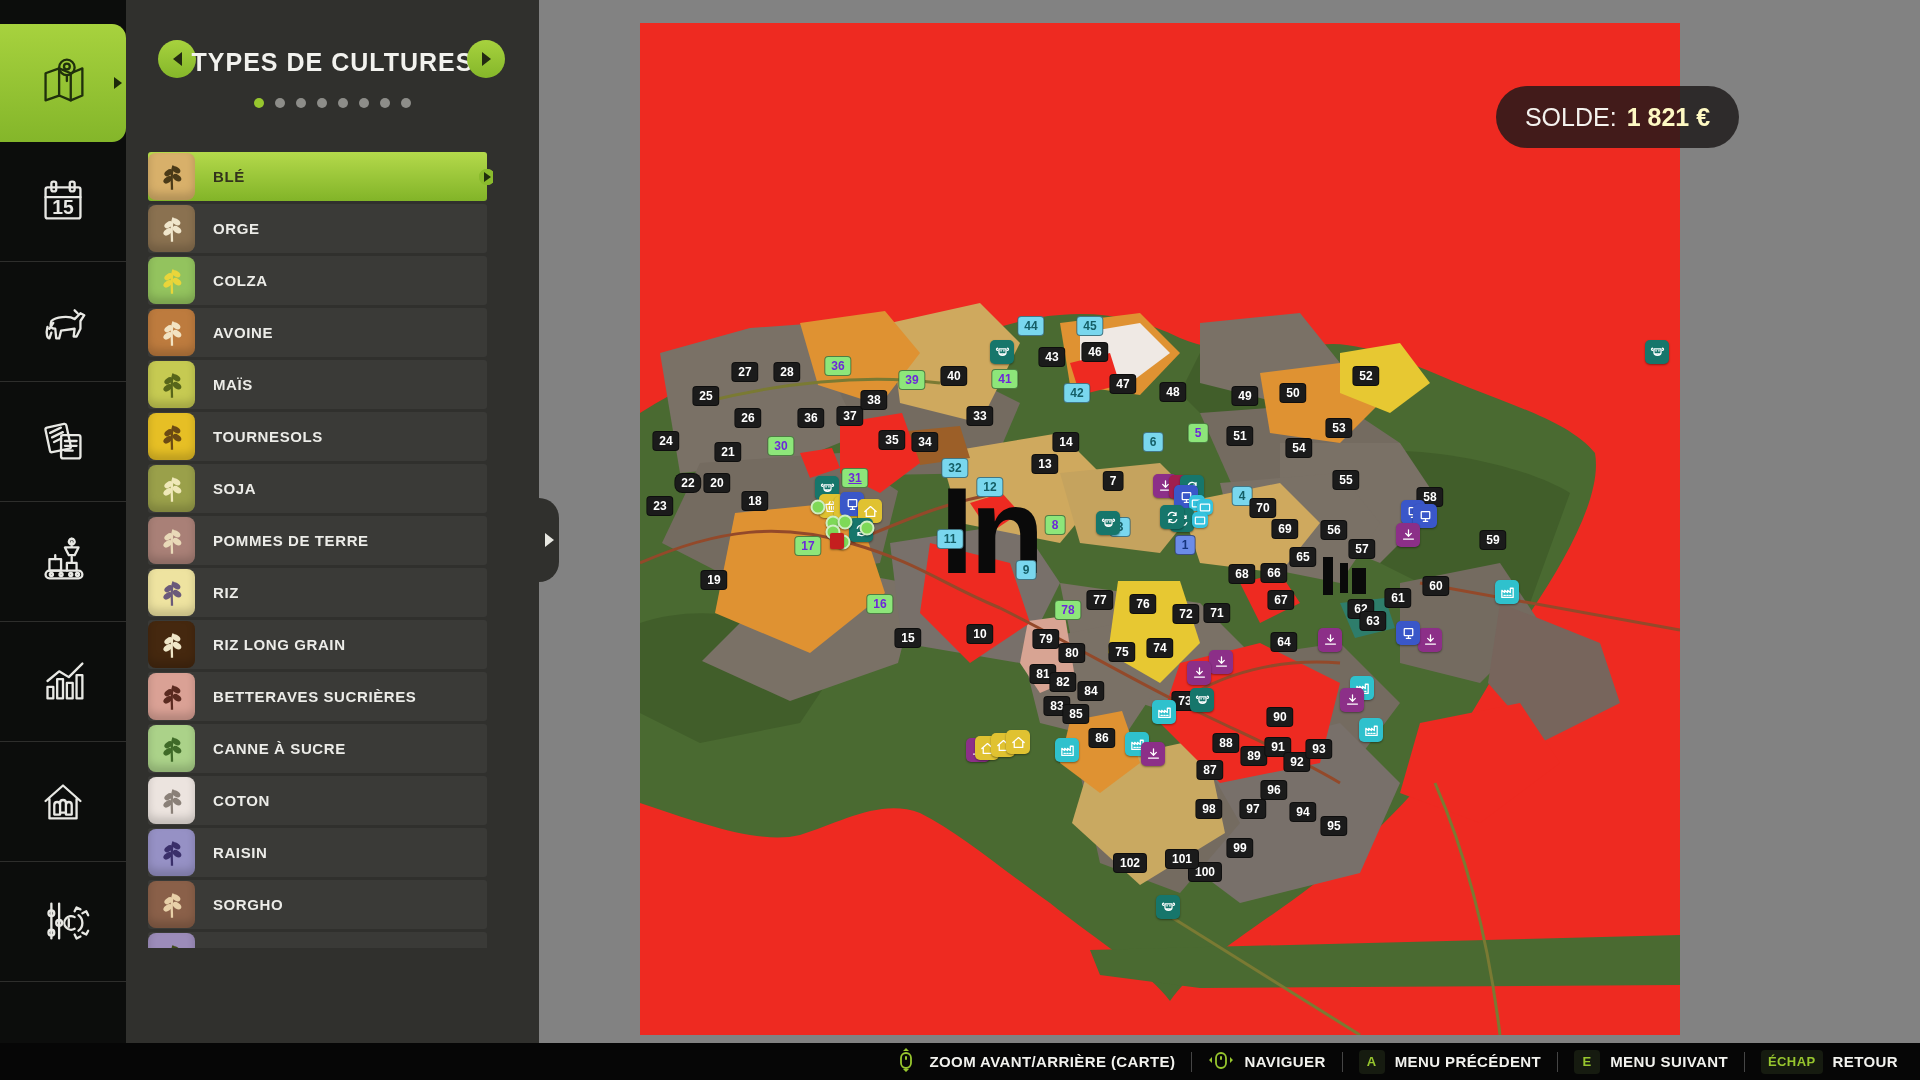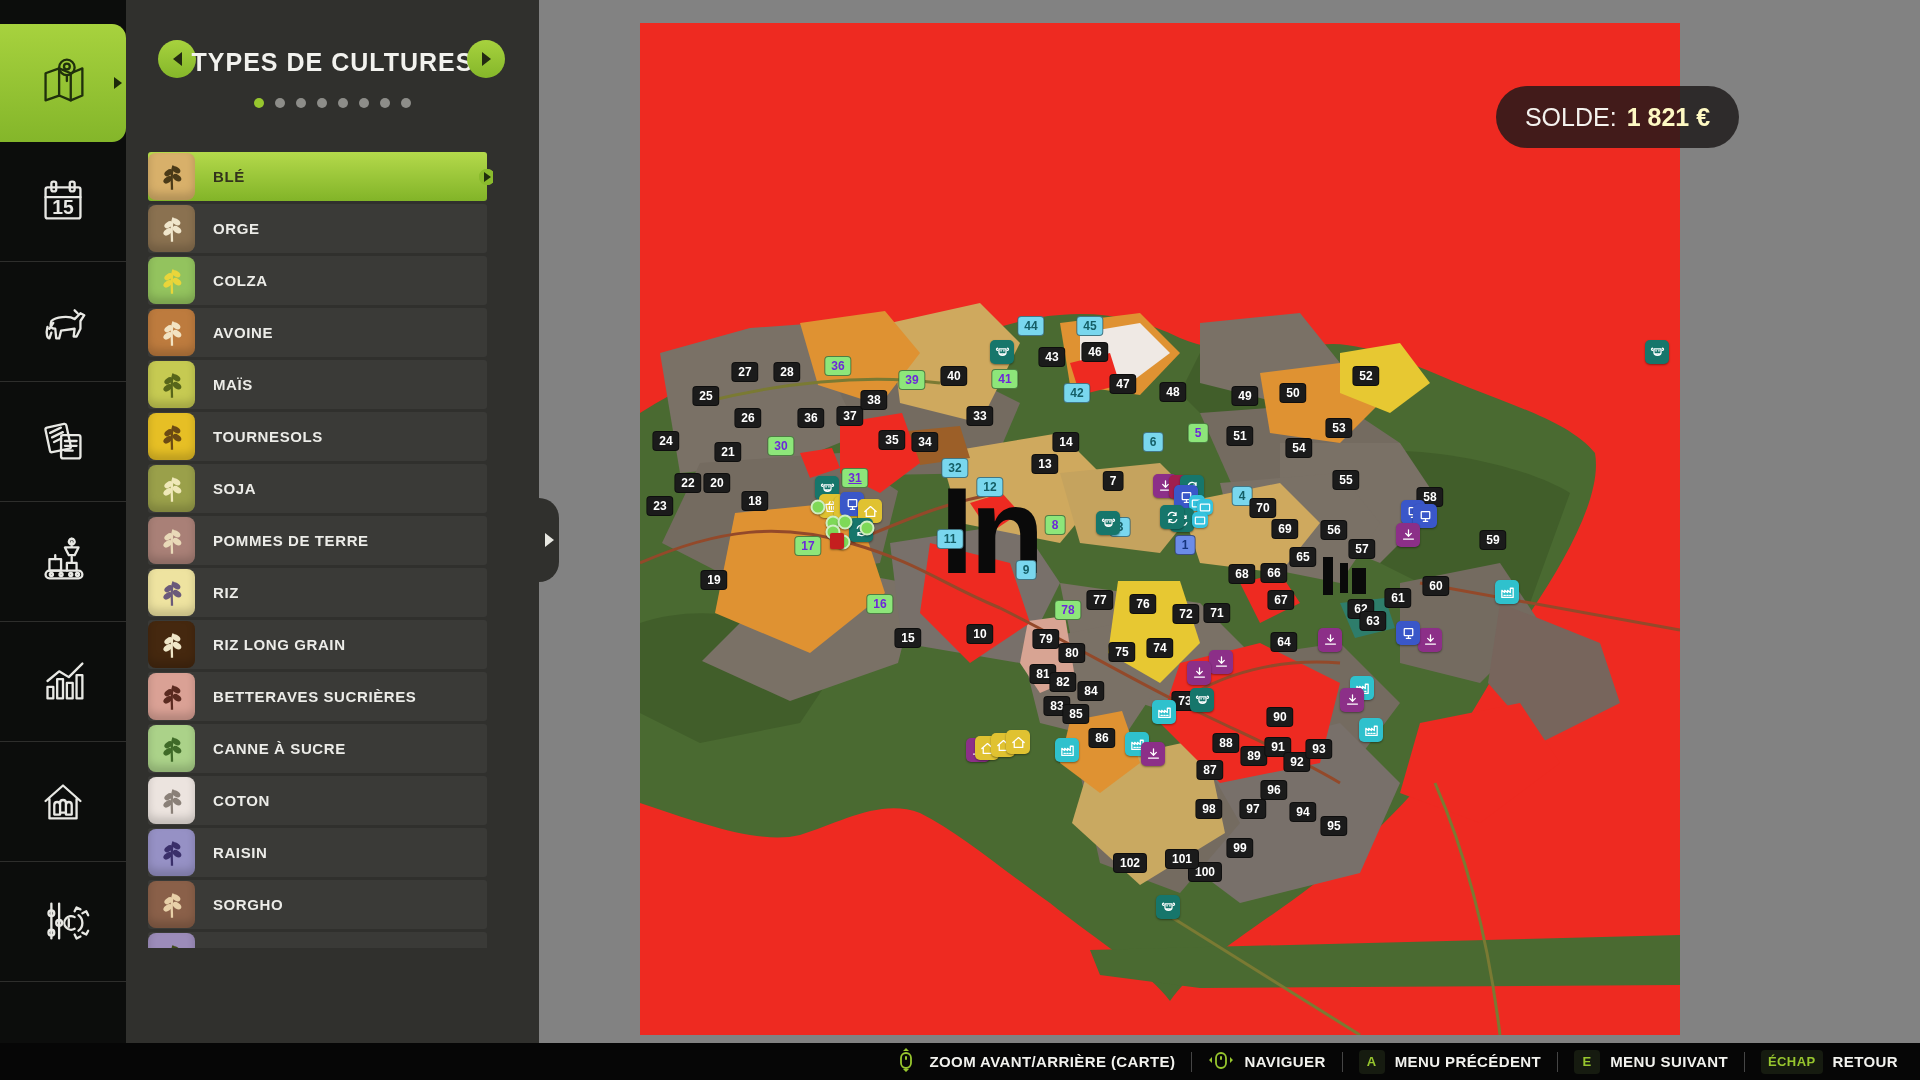--- a/index.html
+++ b/index.html
@@ -467,21 +467,21 @@
       <div class="badge c" style="left: 350px; top: 464px;">12</div>
       <div class="badge k" style="left: 405px; top: 441px;">13</div>
       <div class="badge k" style="left: 426px; top: 419px;">14</div>
       <div class="badge k" style="left: 268px; top: 615px;">15</div>
       <div class="badge g" style="left: 240px; top: 581px;">16</div>
       <div class="badge g" style="left: 168px; top: 523px;">17</div>
       <div class="badge k" style="left: 115px; top: 478px;">18</div>
       <div class="badge k" style="left: 74px; top: 557px;">19</div>
       <div class="badge k" style="left: 77px; top: 460px;">20</div>
       <div class="badge k" style="left: 88px; top: 429px;">21</div>
-      <div class="badge k" style="left: 48px; top: 460px;">22</div>
+      <div class="badge k" style="left: 48px; top: 460px; border-radius: 8px;">22</div>
       <div class="badge k" style="left: 20px; top: 483px;">23</div>
       <div class="badge k" style="left: 26px; top: 418px;">24</div>
       <div class="badge k" style="left: 66px; top: 373px;">25</div>
       <div class="badge k" style="left: 108px; top: 395px;">26</div>
       <div class="badge k" style="left: 105px; top: 349px;">27</div>
       <div class="badge k" style="left: 147px; top: 349px;">28</div>
       <div class="badge k" style="left: 171px; top: 395px;">36</div>
       <div class="badge g" style="left: 141px; top: 423px;">30</div>
       <div class="badge g" style="left: 215px; top: 455px; text-decoration: underline;">31</div>
       <div class="badge c" style="left: 315px; top: 445px;">32</div>

